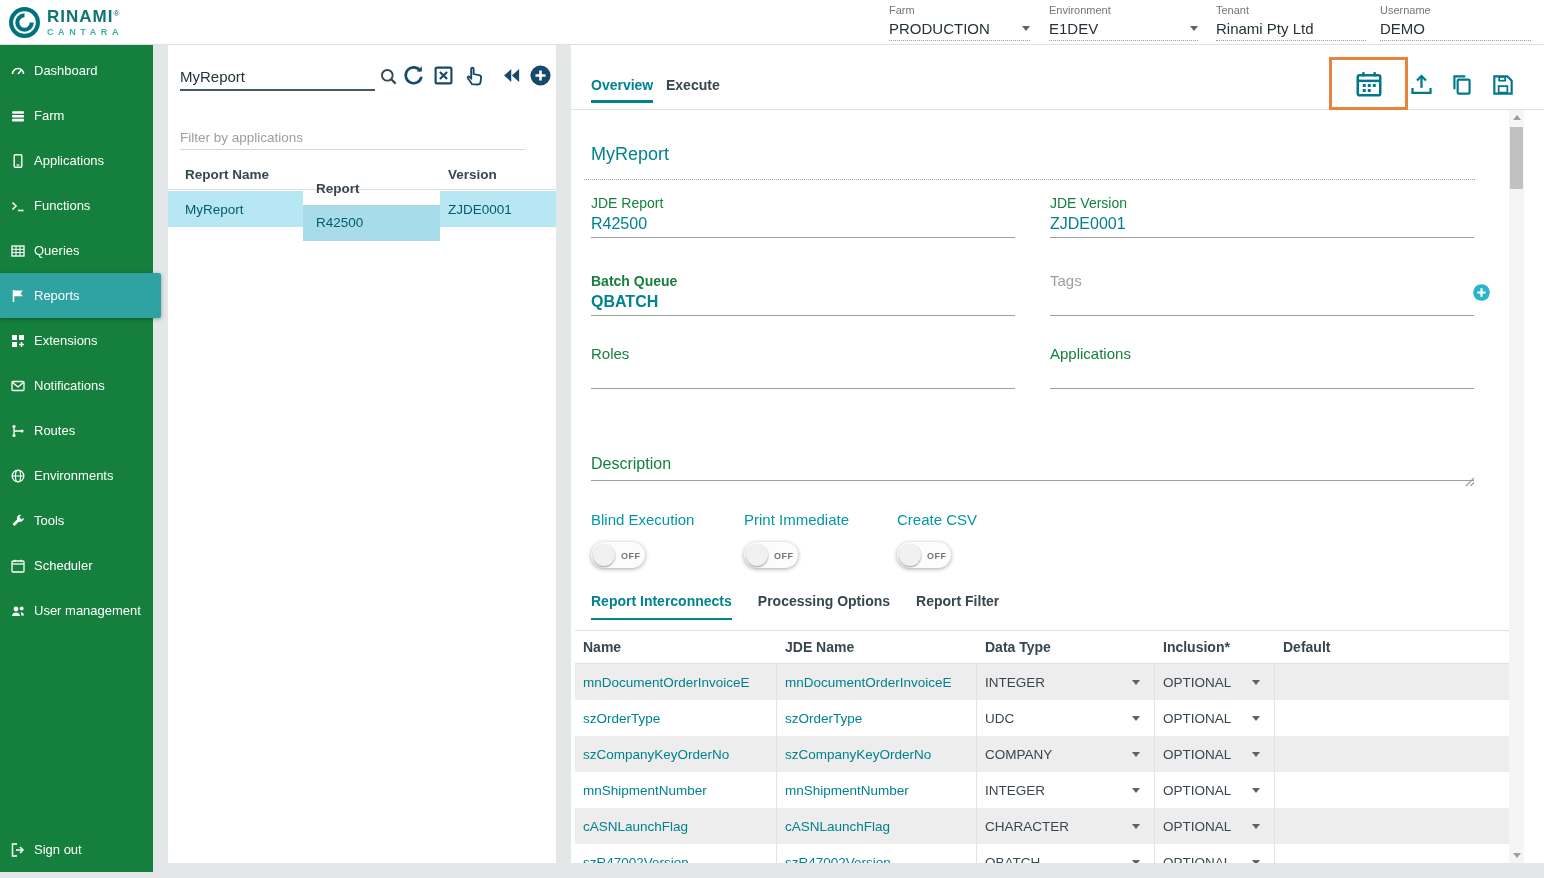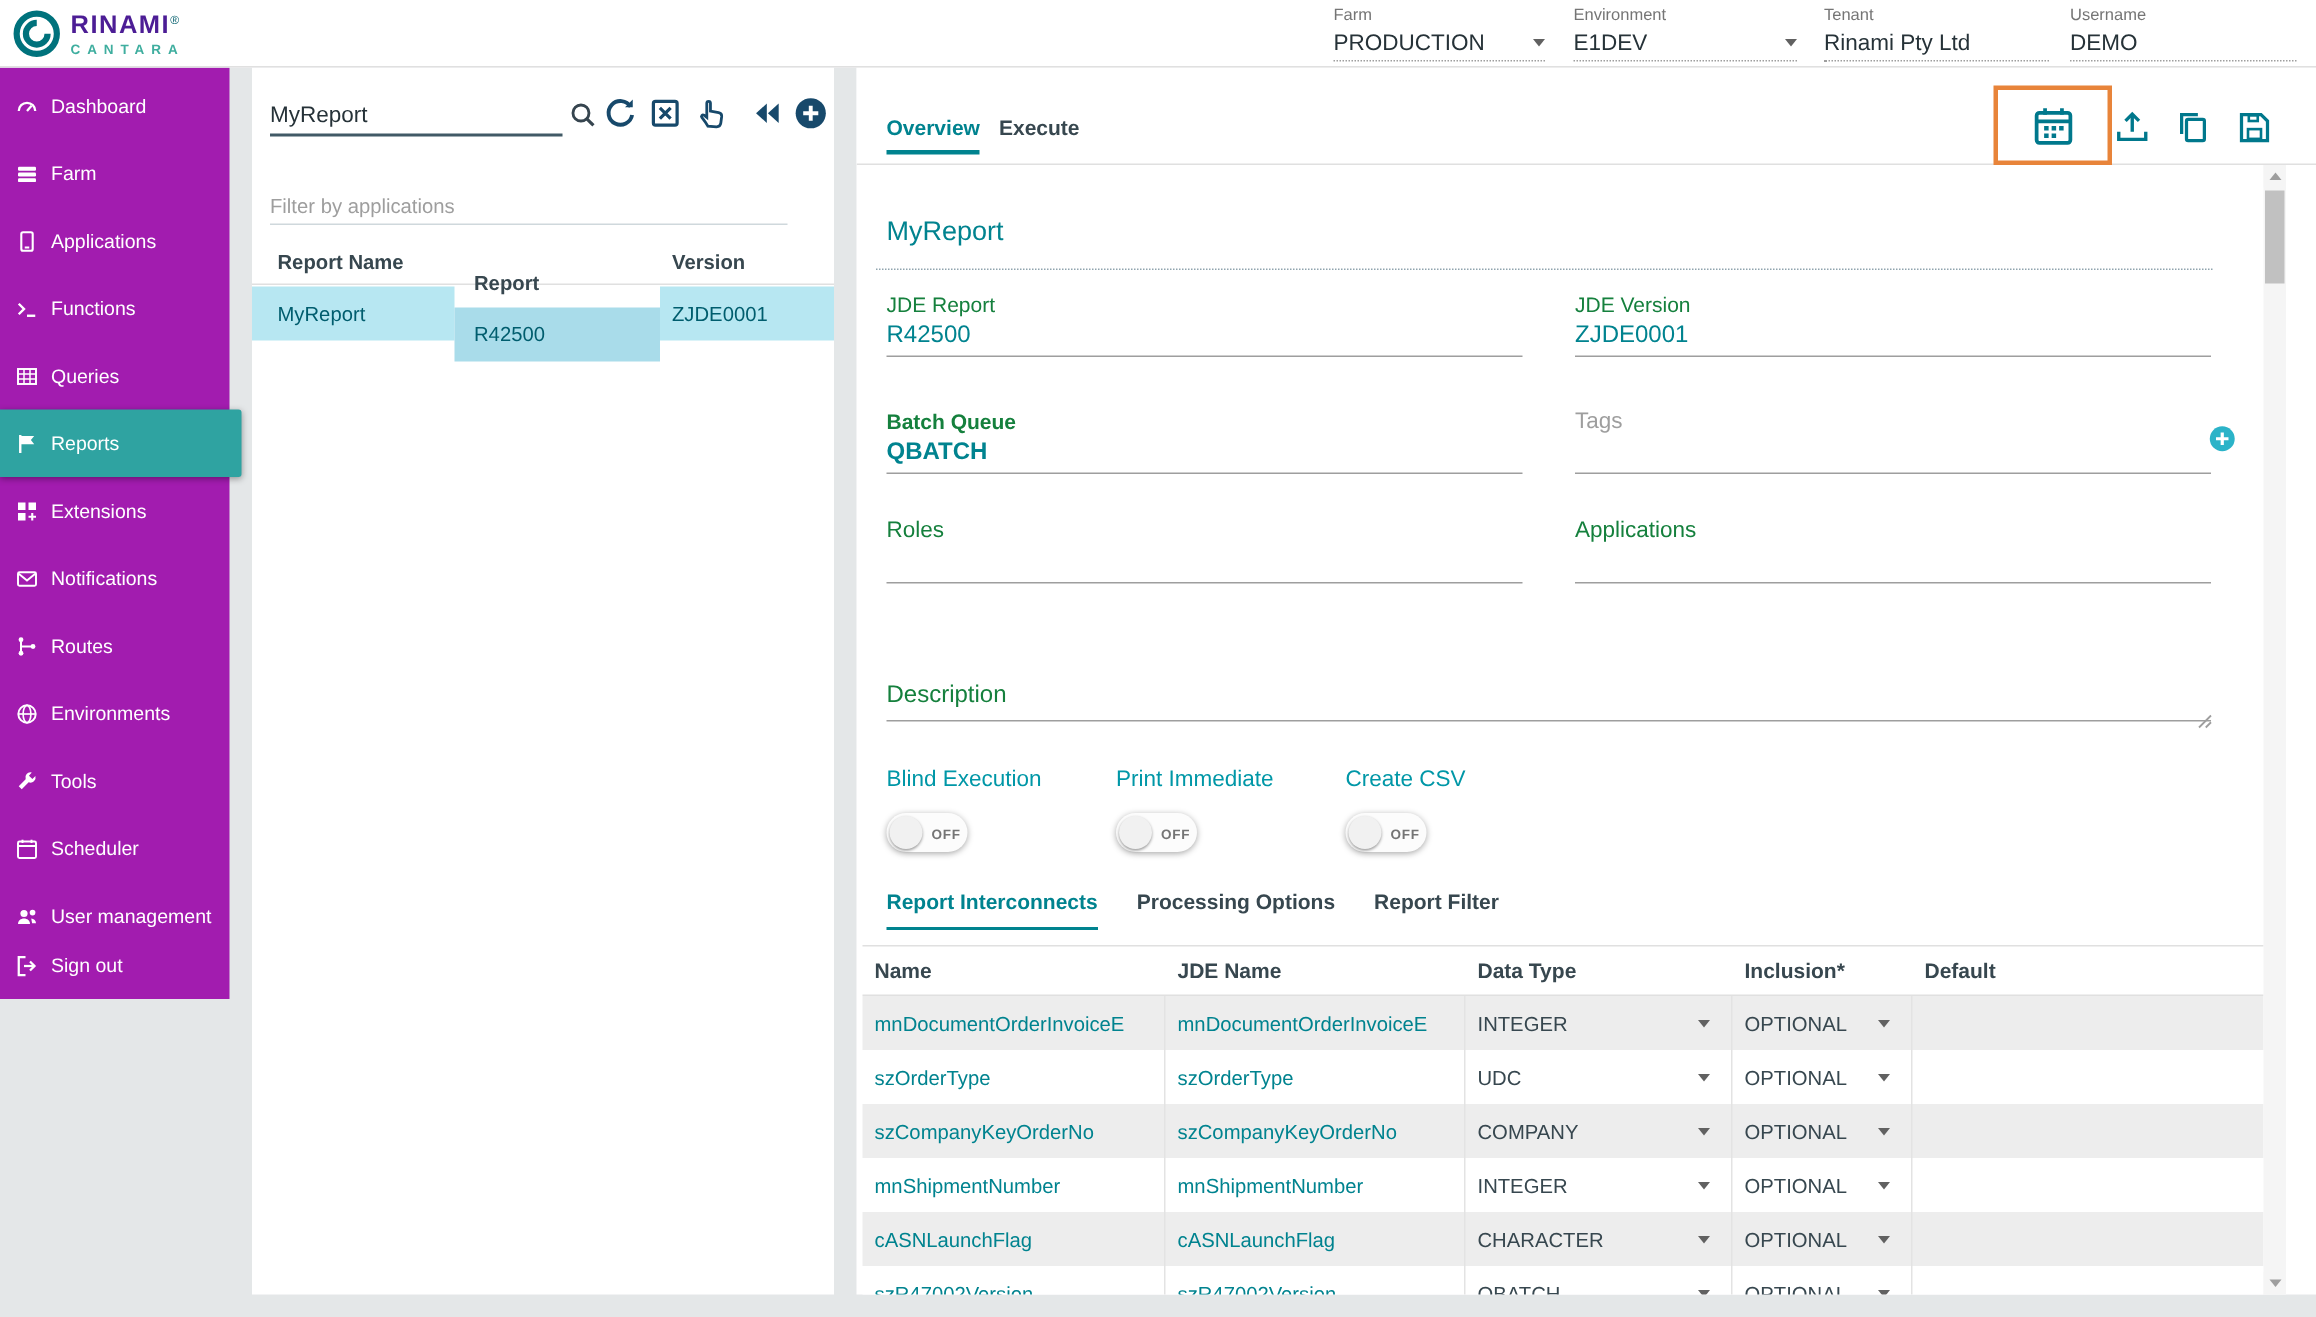--- a/index.html
+++ b/index.html
@@ -5,31 +5,31 @@
   * { box-sizing: border-box; margin: 0; padding: 0; }
   html,body { width:1544px; height:878px; overflow:hidden; }
   body { font-family:"Liberation Sans", sans-serif; background:#e4e7e8; position:relative; }
   #app { position:absolute; inset:0; }
 
   
   .topbar { position:absolute; left:0; top:0; width:1544px; height:45px; background:#ffffff; border-bottom:1px solid #e0e0e0; z-index:30; }
   .logo { position:absolute; left:8px; top:6px; display:flex; align-items:center; }
   .logo-mark { width:33px; height:33px; }
   .logo-text { margin-left:6px; line-height:1; }
-  .logo-line1 { font-size:17px; font-weight:700; color:#4c1d95; letter-spacing:1px; }
+  .logo-line1 { font-size:17px; font-weight:700; color:#0f766e; letter-spacing:1px; }
   .logo-reg { font-size:8px; vertical-align:super; color:#015d6b; }
   .logo-line2 { font-size:9px; letter-spacing:4.6px; color:#3fae9f; font-weight:700; margin-top:3px; }
   .tb-field { position:absolute; top:4px; height:38px; }
   .tb-label { font-size:11px; color:#757575; }
   .tb-valuewrap { display:flex; align-items:center; justify-content:space-between; border-bottom:1px dotted #9e9e9e; height:24px; margin-top:1px; }
   .tb-value { font-size:15px; color:#263238; white-space:nowrap; }
   .dd-arrow { width:0; height:0; border-left:4px solid transparent; border-right:4px solid transparent; border-top:5px solid #616161; }
 
   
-  .sidebar { position:absolute; left:0; top:45px; width:153px; height:621px; background:#a21caf; padding-top:3px; z-index:20; }
+  .sidebar { position:absolute; left:0; top:45px; width:153px; height:827px; background:#15803d; padding-top:3px; z-index:20; }
   .nav-item { position:relative; height:45px; display:flex; align-items:center; padding-left:10px; color:#ffffff; cursor:pointer; }
   .nav-item.active { background:#2fa3a1; width:161px; border-radius:0 2px 2px 0; box-shadow:0 1px 4px rgba(0,0,0,.35); }
   .nav-icon { width:16px; height:16px; margin-right:8px; flex:0 0 16px; }
   .nav-icon svg { width:16px; height:16px; display:block; }
   .nav-label { font-size:13px; white-space:nowrap; }
   .signout { position:absolute; bottom:0; left:0; width:153px; }
 
   
   .list-panel { position:absolute; left:168px; top:45px; width:388px; height:818px; background:#ffffff; z-index:10; }
   .search-wrap { position:absolute; left:12px; top:18px; width:195px; height:28px; border-bottom:2px solid #415a66; display:flex; align-items:center; }

